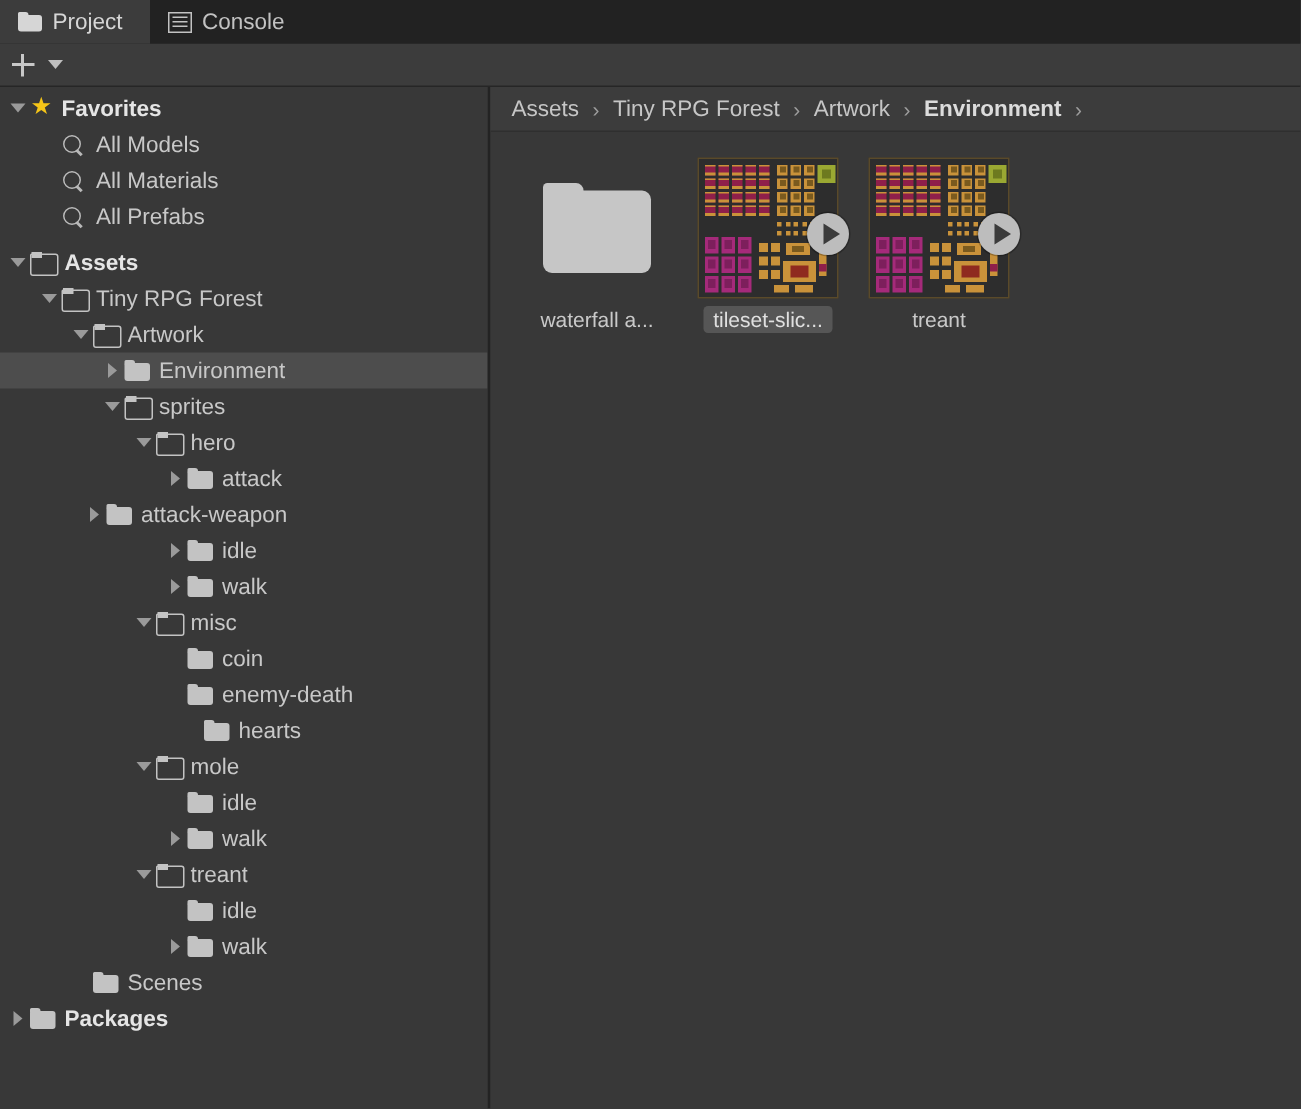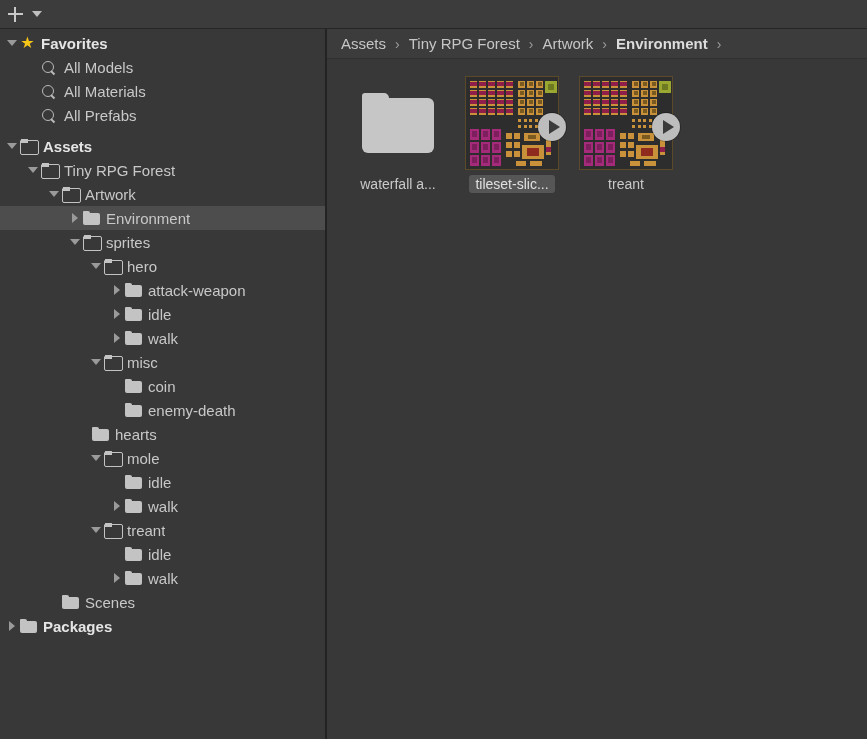--- a/index.html
+++ b/index.html
@@ -245,20 +245,35 @@
     overflow: hidden;
     text-align: center;
   }
   .cell.selected .cell-label { background: #565656; color: #e0e0e0; }
 </style>
 </head>
 <body>
 
 <div id="app">
 
+  <div class="tabbar">
+    <div class="tab active">
+      <span class="ticon folder-solid"></span>
+      <span>Project</span>
+    </div>
+    <div class="tab inactive">
+      <span class="ticon lines-icon" style="width:13px;height:14px;">
+        <i style="top:2px;"></i>
+          <i style="top:5px;"></i>
+          <i style="top:8px;"></i>
+      </span>
+      <span>Console</span>
+    </div>
+    <div class="filler"></div>
+  </div>
 
   <div class="toolbar">
     <div class="tb-btn">
       <span class="plus-icon"></span>
     </div>
     <div class="tb-btn">
       <span class="caret-down"></span>
     </div>
   </div>
 
@@ -329,20 +344,27 @@
               <span class="tri-down"></span>
             </span>
             <span class="ico folder-open"></span>
             <span class="lbl">hero</span>
           </div>
           <div class="row" style="padding-left: 109px;">
             <span class="arrow">
               <span class="tri-right"></span>
             </span>
             <span class="ico folder-solid"></span>
+            <span class="lbl">attack</span>
+          </div>
+          <div class="row" style="padding-left: 55px;">
+            <span class="arrow">
+              <span class="tri-right"></span>
+            </span>
+            <span class="ico folder-solid"></span>
             <span class="lbl">attack-weapon</span>
           </div>
           <div class="row" style="padding-left: 109px;">
             <span class="arrow">
               <span class="tri-right"></span>
             </span>
             <span class="ico folder-solid"></span>
             <span class="lbl">idle</span>
           </div>
           <div class="row" style="padding-left: 109px;">
@@ -362,21 +384,21 @@
           <div class="row" style="padding-left: 109px;">
             <span class="arrow"></span>
             <span class="ico folder-solid"></span>
             <span class="lbl">coin</span>
           </div>
           <div class="row" style="padding-left: 109px;">
             <span class="arrow"></span>
             <span class="ico folder-solid"></span>
             <span class="lbl">enemy-death</span>
           </div>
-          <div class="row" style="padding-left: 76px;">
+          <div class="row" style="padding-left: 120px;">
             <span class="arrow"></span>
             <span class="ico folder-solid"></span>
             <span class="lbl">hearts</span>
           </div>
           <div class="row" style="padding-left: 88px;">
             <span class="arrow">
               <span class="tri-down"></span>
             </span>
             <span class="ico folder-open"></span>
             <span class="lbl">mole</span>

